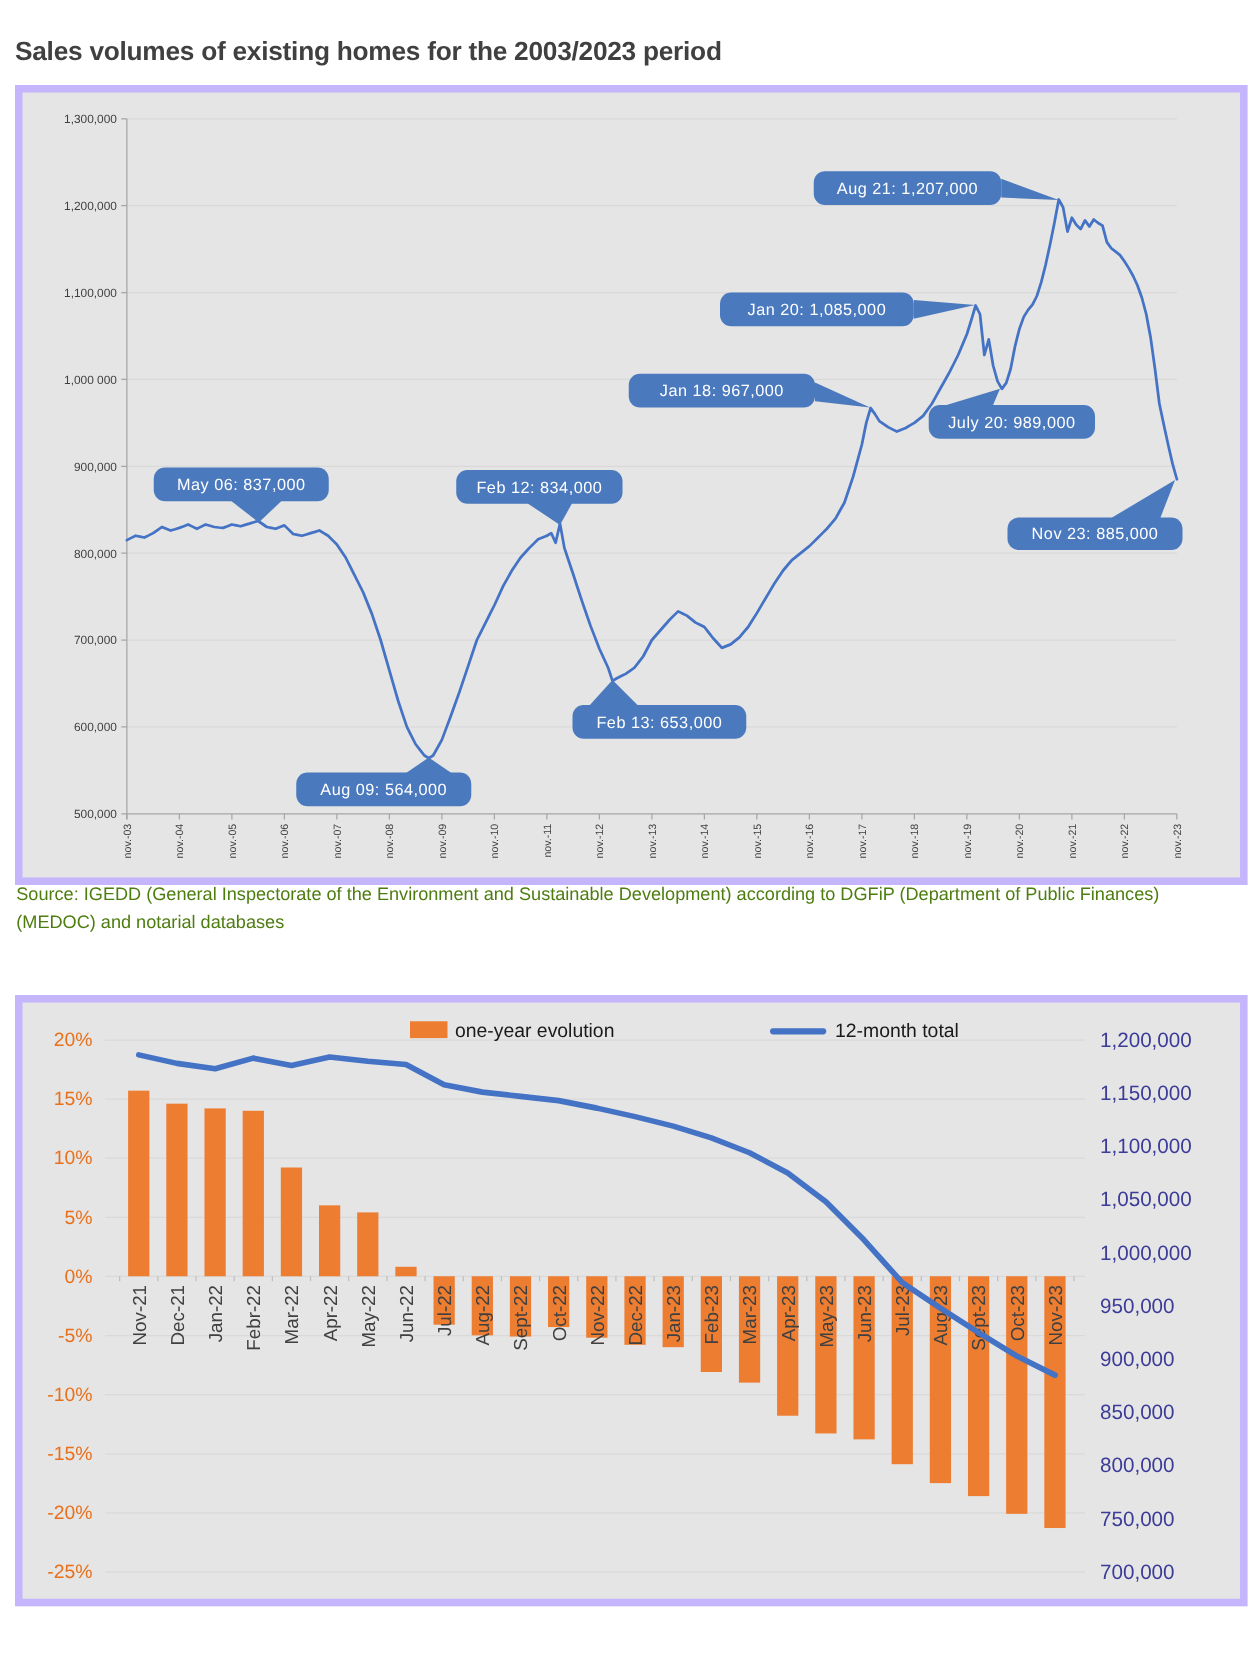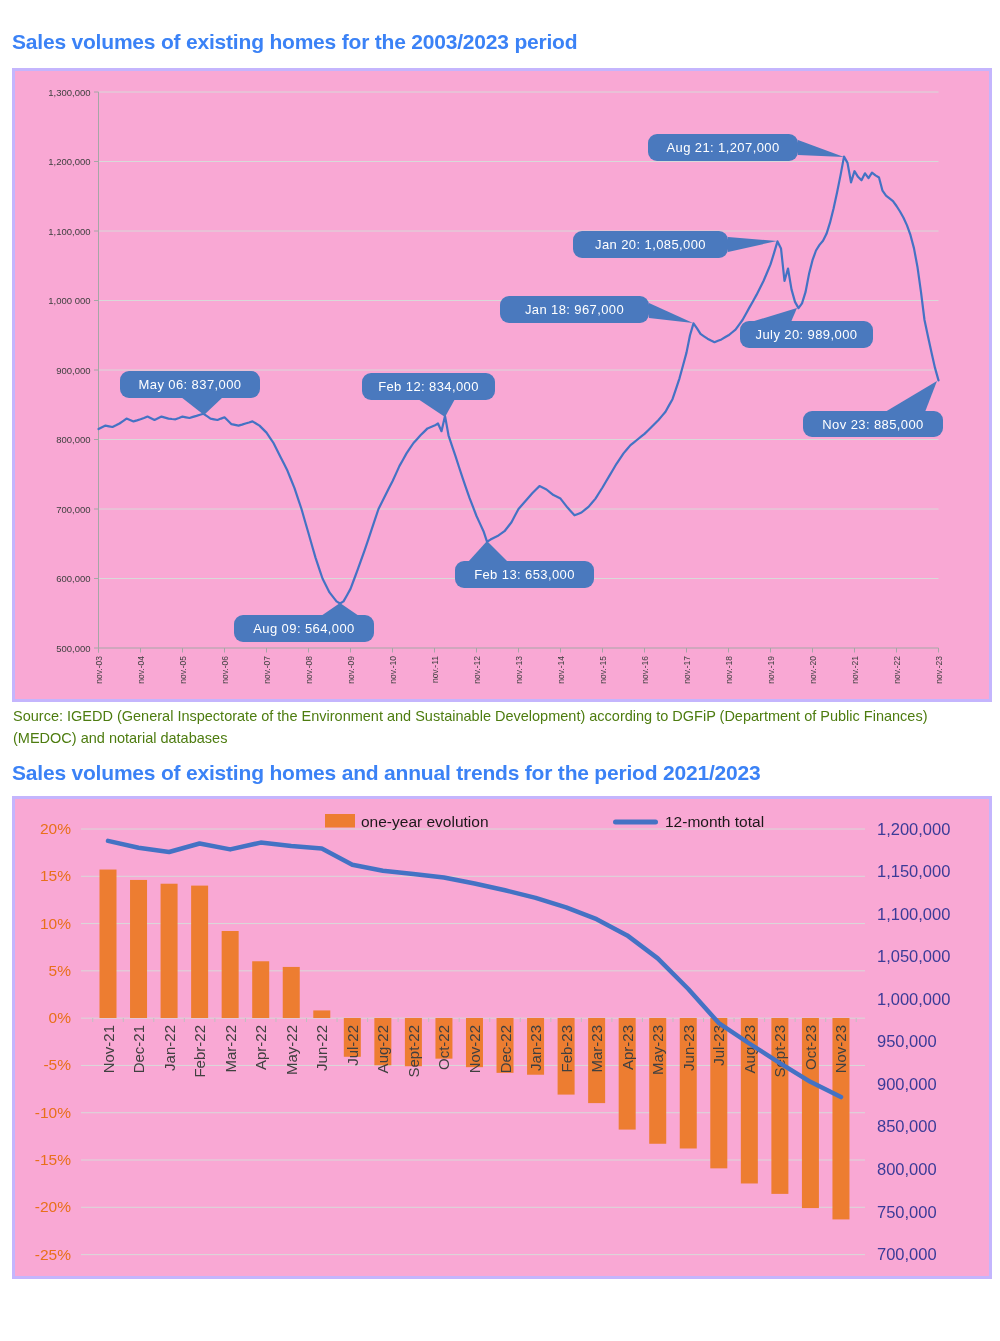--- a/index.html
+++ b/index.html
@@ -1,21 +1,21 @@
 <!DOCTYPE html>
 <html><head>
 <meta charset="utf-8">
 <style>
   html,body{margin:0;padding:0;background:#fff;}
   body{font-family:"Liberation Sans", sans-serif;}
   .page{position:relative;width:1000px;height:1341px;background:#fff;overflow:hidden;}
-  .chart-title{position:absolute;left:12px;margin:0;color:#3b82f6;font-size:21px;font-weight:bold;letter-spacing:-0.2px;text-align:center;}
+  .chart-title{position:absolute;left:12px;margin:0;color:#404040;font-size:21px;font-weight:bold;letter-spacing:-0.2px;text-align:center;}
   #title1{top:30px;}
   #title2{top:761px;}
-  .chart-frame{position:absolute;border:3px solid #c4b5fd;background:#f9a8d4;}
+  .chart-frame{position:absolute;border:6px solid #c4b5fd;background:#e5e5e5;}
   #chart1{left:12px;top:68px;width:974px;height:628px;}
   #chart2{left:12px;top:796px;width:974px;height:477px;}
   .chart-frame svg{position:absolute;left:0;top:0;}
   .source{position:absolute;left:13px;width:950px;margin:0;color:#4d7c0f;font-size:14.5px;line-height:1.5;}
   #source1{top:706px;}
   #source2{top:1283px;}
 </style>
 </head>
 <body>
 
@@ -120,21 +120,20 @@
         <rect x="737" y="318" width="133" height="27" rx="9" ry="9" fill="#4A79BE"></rect>
         <text x="803.5" y="336" text-anchor="middle" font-size="13" fill="#FFFFFF" letter-spacing="0.4">July 20: 989,000</text>
         <polygon points="882,409 922,409 934,378" fill="#4A79BE"></polygon>
         <rect x="800" y="408" width="140" height="26" rx="9" ry="9" fill="#4A79BE"></rect>
         <text x="870" y="425.5" text-anchor="middle" font-size="13" fill="#FFFFFF" letter-spacing="0.4">Nov 23: 885,000</text>
       </svg>
   </div>
 
   <p class="source" id="source1">Source: IGEDD (General Inspectorate of the Environment and Sustainable Development) according to DGFiP (Department of Public Finances) (MEDOC) and notarial databases</p>
 
-  <h1 class="chart-title" id="title2">Sales volumes of existing homes and annual trends for the period 2021/2023</h1>
 
   <div class="chart-frame" id="chart2">
     <svg id="svg2" width="974" height="477" viewBox="12 796 974 477">
         <line x1="78" y1="826" x2="862" y2="826" stroke="#D9D9D9" stroke-width="1"></line>
         <text x="68" y="831" text-anchor="end" font-size="15.5" font-weight="500" fill="#E8701A">20%</text>
         <line x1="78" y1="873.2888888888889" x2="862" y2="873.2888888888889" stroke="#D9D9D9" stroke-width="1"></line>
         <text x="68" y="878.2888888888889" text-anchor="end" font-size="15.5" font-weight="500" fill="#E8701A">15%</text>
         <line x1="78" y1="920.5777777777778" x2="862" y2="920.5777777777778" stroke="#D9D9D9" stroke-width="1"></line>
         <text x="68" y="925.5777777777778" text-anchor="end" font-size="15.5" font-weight="500" fill="#E8701A">10%</text>
         <line x1="78" y1="967.8666666666667" x2="862" y2="967.8666666666667" stroke="#D9D9D9" stroke-width="1"></line>

